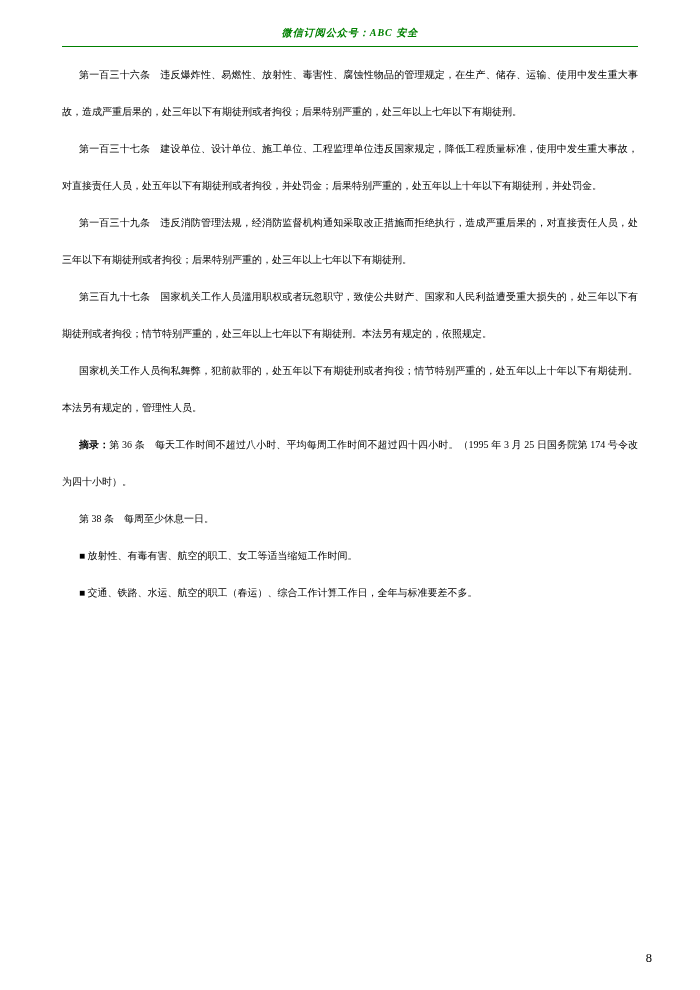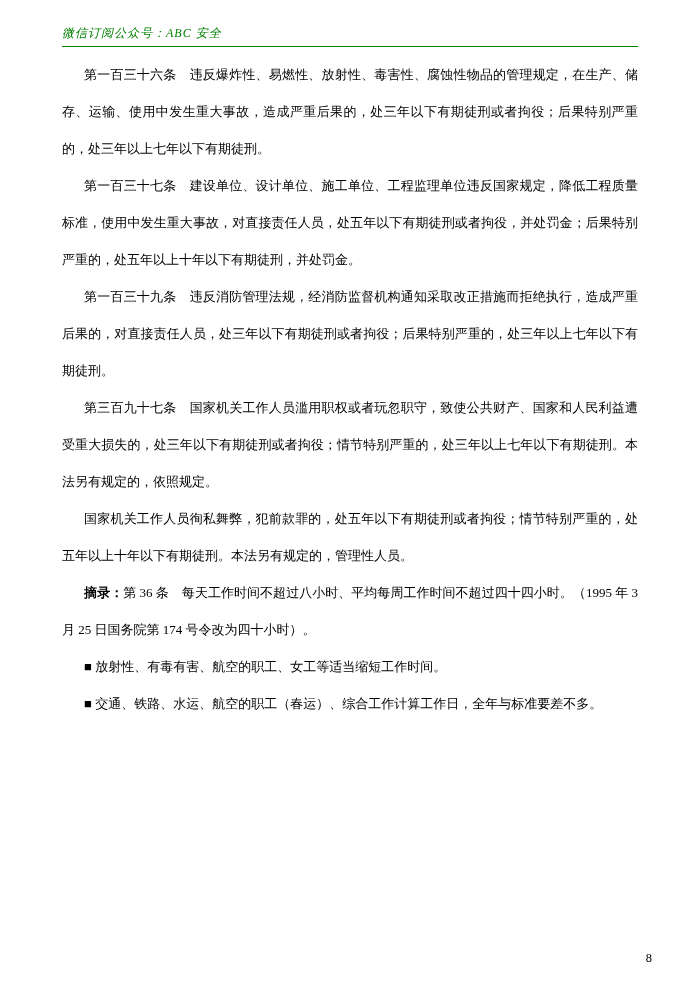--- a/index.html
+++ b/index.html
@@ -17,36 +17,36 @@
   }
   .page {
     position: relative;
     box-sizing: border-box;
     width: 700px;
     height: 990px;
     padding: 24px 62px 0 62px;
     background: #ffffff;
   }
   .header {
-    text-align: left;
-    font-size: 12px;
-    font-weight: normal;
+    text-align: center;
+    font-size: 10px;
+    font-weight: bold;
     font-style: italic;
     color: var(--accent);
     line-height: 18px;
     letter-spacing: 1px;
   }
   .header-rule {
     border: none;
     border-top: 1.5px solid var(--accent);
     margin: 4px 0 0 0;
   }
   .doc-body {
     margin-top: 9px;
-    font-size: 13px;
+    font-size: 10px;
     line-height: 37px;
     text-align: justify;
   }
   p.para {
     margin: 0;
     text-indent: 1.7em;
     word-break: break-all;
   }
   p.para span.bold {
     font-weight: bold;
@@ -70,19 +70,20 @@
 
   <hr class="header-rule">
 
   <div class="doc-body" id="paragraphs-container">
       <p class="para"><span>第一百三十六条　违反爆炸性、易燃性、放射性、毒害性、腐蚀性物品的管理规定，在生产、储存、运输、使用中发生重大事故，造成严重后果的，处三年以下有期徒刑或者拘役；后果特别严重的，处三年以上七年以下有期徒刑。</span></p>
       <p class="para"><span>第一百三十七条　建设单位、设计单位、施工单位、工程监理单位违反国家规定，降低工程质量标准，使用中发生重大事故，对直接责任人员，处五年以下有期徒刑或者拘役，并处罚金；后果特别严重的，处五年以上十年以下有期徒刑，并处罚金。</span></p>
       <p class="para"><span>第一百三十九条　违反消防管理法规，经消防监督机构通知采取改正措施而拒绝执行，造成严重后果的，对直接责任人员，处三年以下有期徒刑或者拘役；后果特别严重的，处三年以上七年以下有期徒刑。</span></p>
       <p class="para"><span>第三百九十七条　国家机关工作人员滥用职权或者玩忽职守，致使公共财产、国家和人民利益遭受重大损失的，处三年以下有期徒刑或者拘役；情节特别严重的，处三年以上七年以下有期徒刑。本法另有规定的，依照规定。</span></p>
       <p class="para"><span>国家机关工作人员徇私舞弊，犯前款罪的，处五年以下有期徒刑或者拘役；情节特别严重的，处五年以上十年以下有期徒刑。本法另有规定的，管理性人员。</span></p>
       <p class="para"><span class="bold">摘录：</span><span>第 36 条　每天工作时间不超过八小时、平均每周工作时间不超过四十四小时。（1995 年 3 月 25 日国务院第 174 号令改为四十小时）。</span></p>
+      <p class="para"><span>第 38 条　每周至少休息一日。</span></p>
       <p class="para"><span>■ 放射性、有毒有害、航空的职工、女工等适当缩短工作时间。</span></p>
       <p class="para"><span>■ 交通、铁路、水运、航空的职工（春运）、综合工作计算工作日，全年与标准要差不多。</span></p>
     </div>
 
   <span class="page-number">8</span>
 
 </div>
 
 </body></html>

